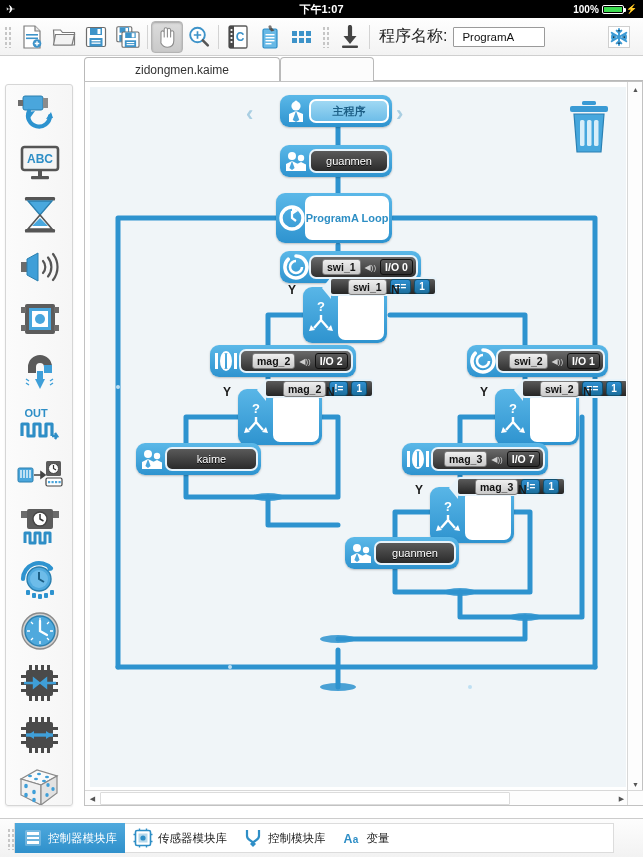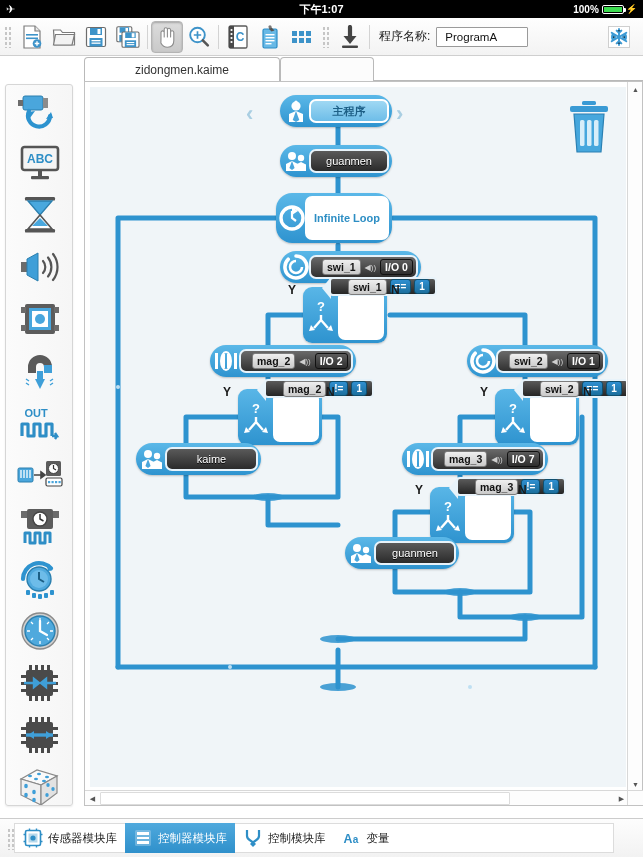--- a/index.html
+++ b/index.html
@@ -52,21 +52,21 @@
     width:32px; height:32px; display:flex; align-items:center; justify-content:center;
     border-radius:4px; cursor:pointer; flex:0 0 auto;
   }
   .tb-btn.pressed{
     background:linear-gradient(#dcdcdc,#c9c9c9);
     border:1px solid #b4b4b4;
     box-shadow:inset 0 1px 2px rgba(0,0,0,.25);
   }
   .tb-sep{ width:1px; height:24px; background:#d3d3d3; margin:0 3px; }
   .tb-label{
-    font-size:12px; color:#222; margin-left:6px; white-space:nowrap;
+    font-size:16px; color:#222; margin-left:6px; white-space:nowrap;
   }
   #prog-name{
     width:92px; height:20px; margin-left:6px; border:1px solid #9a9a9a;
     background:#fff; font-size:11.5px; padding:0 8px; color:#111;
     font-family:"Liberation Sans", sans-serif; border-radius:1px;
   }
   #snowflake-btn{ margin-left:auto; margin-right:8px; }
 
   
   #tabstrip{
@@ -130,21 +130,21 @@
   }
   #corner{
     position:absolute; right:0; bottom:0; width:15px; height:15px;
     background:#fdfdfd; border-left:1px solid #d8d8d8; border-top:1px solid #d8d8d8;
   }
 
   
   .node{
     position:absolute;
     display:flex; align-items:center;
-    border-radius:16px;
+    border-radius:9px;
     padding:3px;
     background:linear-gradient(#5bb8e8,#2e93cf);
     box-shadow:0 1px 2px rgba(0,0,0,.22);
     cursor:pointer;
     z-index:5;
   }
   .node .nicon{
     width:26px; height:26px; flex:0 0 26px;
     display:flex; align-items:center; justify-content:center;
   }
@@ -723,21 +723,21 @@
     </div>
 
     <div class="node" style="left:186px; top:106px;">
       <span class="nicon">
         <svg width="26" height="26" viewBox="0 0 26 26">
           <circle cx="13" cy="13" r="11" fill="none" stroke="#fff" stroke-width="3.4"></circle>
           <path d="M13 2l6 4-6 4z" fill="#fff"></path>
           <path d="M13 6v7l4 3" stroke="#fff" stroke-width="2.2" fill="none"></path>
         </svg>
       </span>
-      <span class="nbody white" style="width:84px; height:44px;">Infinite Loop</span>
+      <span class="nbody white" style="width:84px; height:44px;">ProgramA Loop</span>
     </div>
 
     <div class="node" style="left:190px; top:164px;">
       <span class="nicon">
         <svg width="26" height="26" viewBox="0 0 26 26">
           <path d="M13 2a11 11 0 11-7.8 3.2" fill="none" stroke="#fff" stroke-width="3.6" stroke-linecap="round"></path>
           <path d="M13 7a6 6 0 106 6" fill="none" stroke="#fff" stroke-width="2.6"></path>
         </svg>
       </span>
       <span class="nbody param">
@@ -907,47 +907,47 @@
     <div class="sb-arrow">◀</div>
     <div id="hthumb"></div>
     <div class="sb-arrow right">▶</div>
   </div>
   <div id="corner"></div>
 </div>
 
 <div id="bottombar">
   <div class="grip" style="position:absolute;left:3px;top:9px;"></div>
   <div id="bb-inner">
+
+    <div class="bb-item active">
+      <span class="bb-ico">
+        <svg width="18" height="18" viewBox="0 0 18 18">
+          <rect x="1" y="1" width="16" height="16" rx="1.5" fill="#fff" opacity=".25"></rect>
+          <rect x="3" y="3" width="12" height="3" fill="#fff"></rect>
+          <rect x="3" y="8" width="12" height="2" fill="#fff"></rect>
+          <rect x="3" y="12" width="12" height="3" fill="#fff"></rect>
+        </svg>
+      </span>
+      <span>控制器模块库</span>
+    </div>
 
     <div class="bb-item">
       <span class="bb-ico">
         <svg width="20" height="20" viewBox="0 0 20 20">
           <rect x="2.5" y="2.5" width="15" height="15" rx="1.6" fill="none" stroke="#2e8ec6" stroke-width="1.6"></rect>
           <rect x="5.5" y="5.5" width="9" height="9" fill="#2e8ec6" opacity=".35"></rect>
           <circle cx="10" cy="10" r="2.6" fill="#2e8ec6"></circle>
           <g stroke="#2e8ec6" stroke-width="1.4">
               <path d="M0.5 6.5h2M0.5 13.5h2M17.5 6.5h2M17.5 13.5h2M6.5 0.5v2M13.5 0.5v2M6.5 17.5v2M13.5 17.5v2"></path>
             </g>
         </svg>
       </span>
       <span>传感器模块库</span>
     </div>
 
-    <div class="bb-item active">
-      <span class="bb-ico">
-        <svg width="18" height="18" viewBox="0 0 18 18">
-          <rect x="1" y="1" width="16" height="16" rx="1.5" fill="#fff" opacity=".25"></rect>
-          <rect x="3" y="3" width="12" height="3" fill="#fff"></rect>
-          <rect x="3" y="8" width="12" height="2" fill="#fff"></rect>
-          <rect x="3" y="12" width="12" height="3" fill="#fff"></rect>
-        </svg>
-      </span>
-      <span>控制器模块库</span>
-    </div>
-
     <div class="bb-item">
       <span class="bb-ico">
         <svg width="20" height="20" viewBox="0 0 20 20">
           <path d="M4 2v6c0 4 4 4 6 6.5" fill="none" stroke="#2e8ec6" stroke-width="2.2"></path>
           <path d="M16 2v6c0 4-4 4-6 6.5" fill="none" stroke="#2e8ec6" stroke-width="2.2"></path>
           <path d="M10 13l3 3-3 3-3-3z" fill="#2e8ec6"></path>
         </svg>
       </span>
       <span>控制模块库</span>
     </div>

